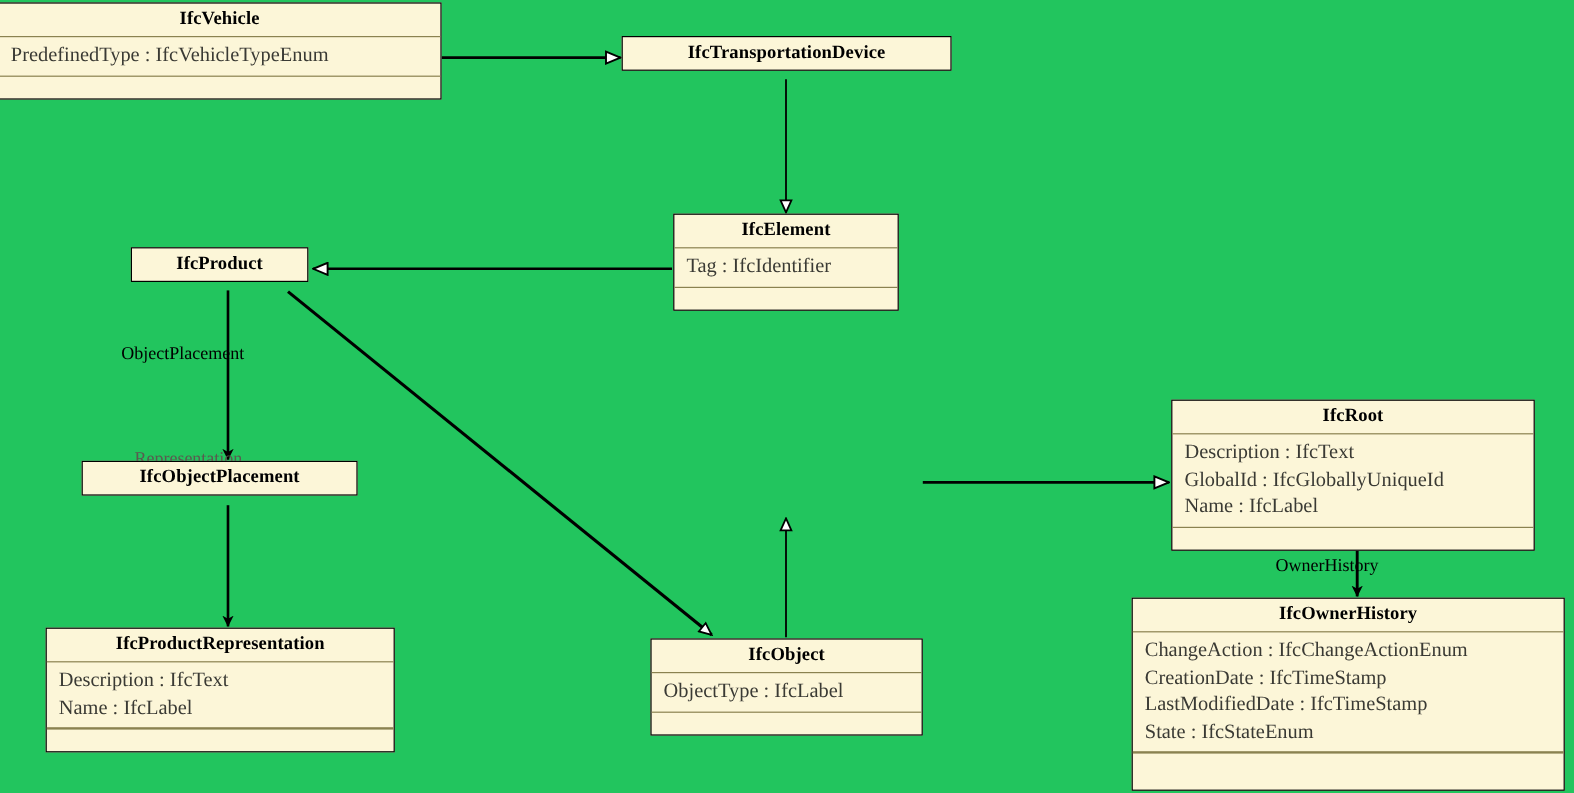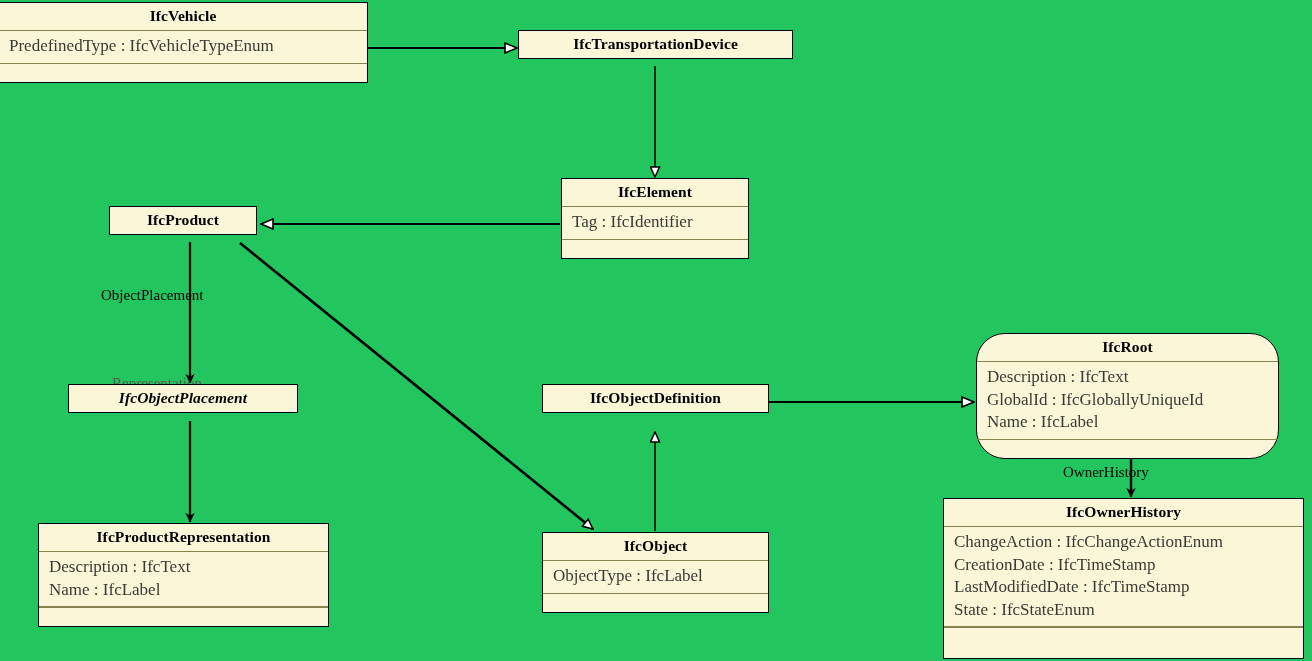--- a/index.html
+++ b/index.html
@@ -126,50 +126,47 @@
       <div class="uml-attr">Tag : IfcIdentifier</div>
     </div>
     <div class="uml-sep"></div>
     <div class="uml-empty"></div>
   </div>
 
   <div class="uml-class" style="left:109px; top:206px; width:148px;">
     <div class="uml-title">IfcProduct</div>
   </div>
 
-  <div class="uml-class" style="left:68px; top:384px; width:230px;font-style:italic;">
+  <div class="uml-class" style="left:68px; top:384px; width:230px;">
     <div class="uml-title">IfcObjectPlacement</div>
   </div>
 
   <div class="uml-class" style="left:38px; top:523px; width:291px;">
     <div class="uml-title">IfcProductRepresentation</div>
     <div class="uml-sep"></div>
     <div class="uml-attrs">
       <div class="uml-attr">Description : IfcText</div>
       <div class="uml-attr">Name : IfcLabel</div>
     </div>
     <div class="uml-sep"></div>
     <div class="uml-empty"></div>
   </div>
 
-  <div class="uml-class" style="left:542px; top:384px; width:227px;">
-    <div class="uml-title">IfcObjectDefinition</div>
-  </div>
 
   <div class="uml-class" style="left:542px; top:532px; width:227px;">
     <div class="uml-title">IfcObject</div>
     <div class="uml-sep"></div>
     <div class="uml-attrs">
       <div class="uml-attr">ObjectType : IfcLabel</div>
     </div>
     <div class="uml-sep"></div>
     <div class="uml-empty"></div>
   </div>
 
-  <div class="uml-class" style="left:976px; top:333px; width:303px;border-radius:29px;">
+  <div class="uml-class" style="left:976px; top:333px; width:303px;">
     <div class="uml-title">IfcRoot</div>
     <div class="uml-sep"></div>
     <div class="uml-attrs">
       <div class="uml-attr">Description : IfcText</div>
       <div class="uml-attr">GlobalId : IfcGloballyUniqueId</div>
       <div class="uml-attr">Name : IfcLabel</div>
     </div>
     <div class="uml-sep"></div>
     <div class="uml-empty"></div>
   </div>

